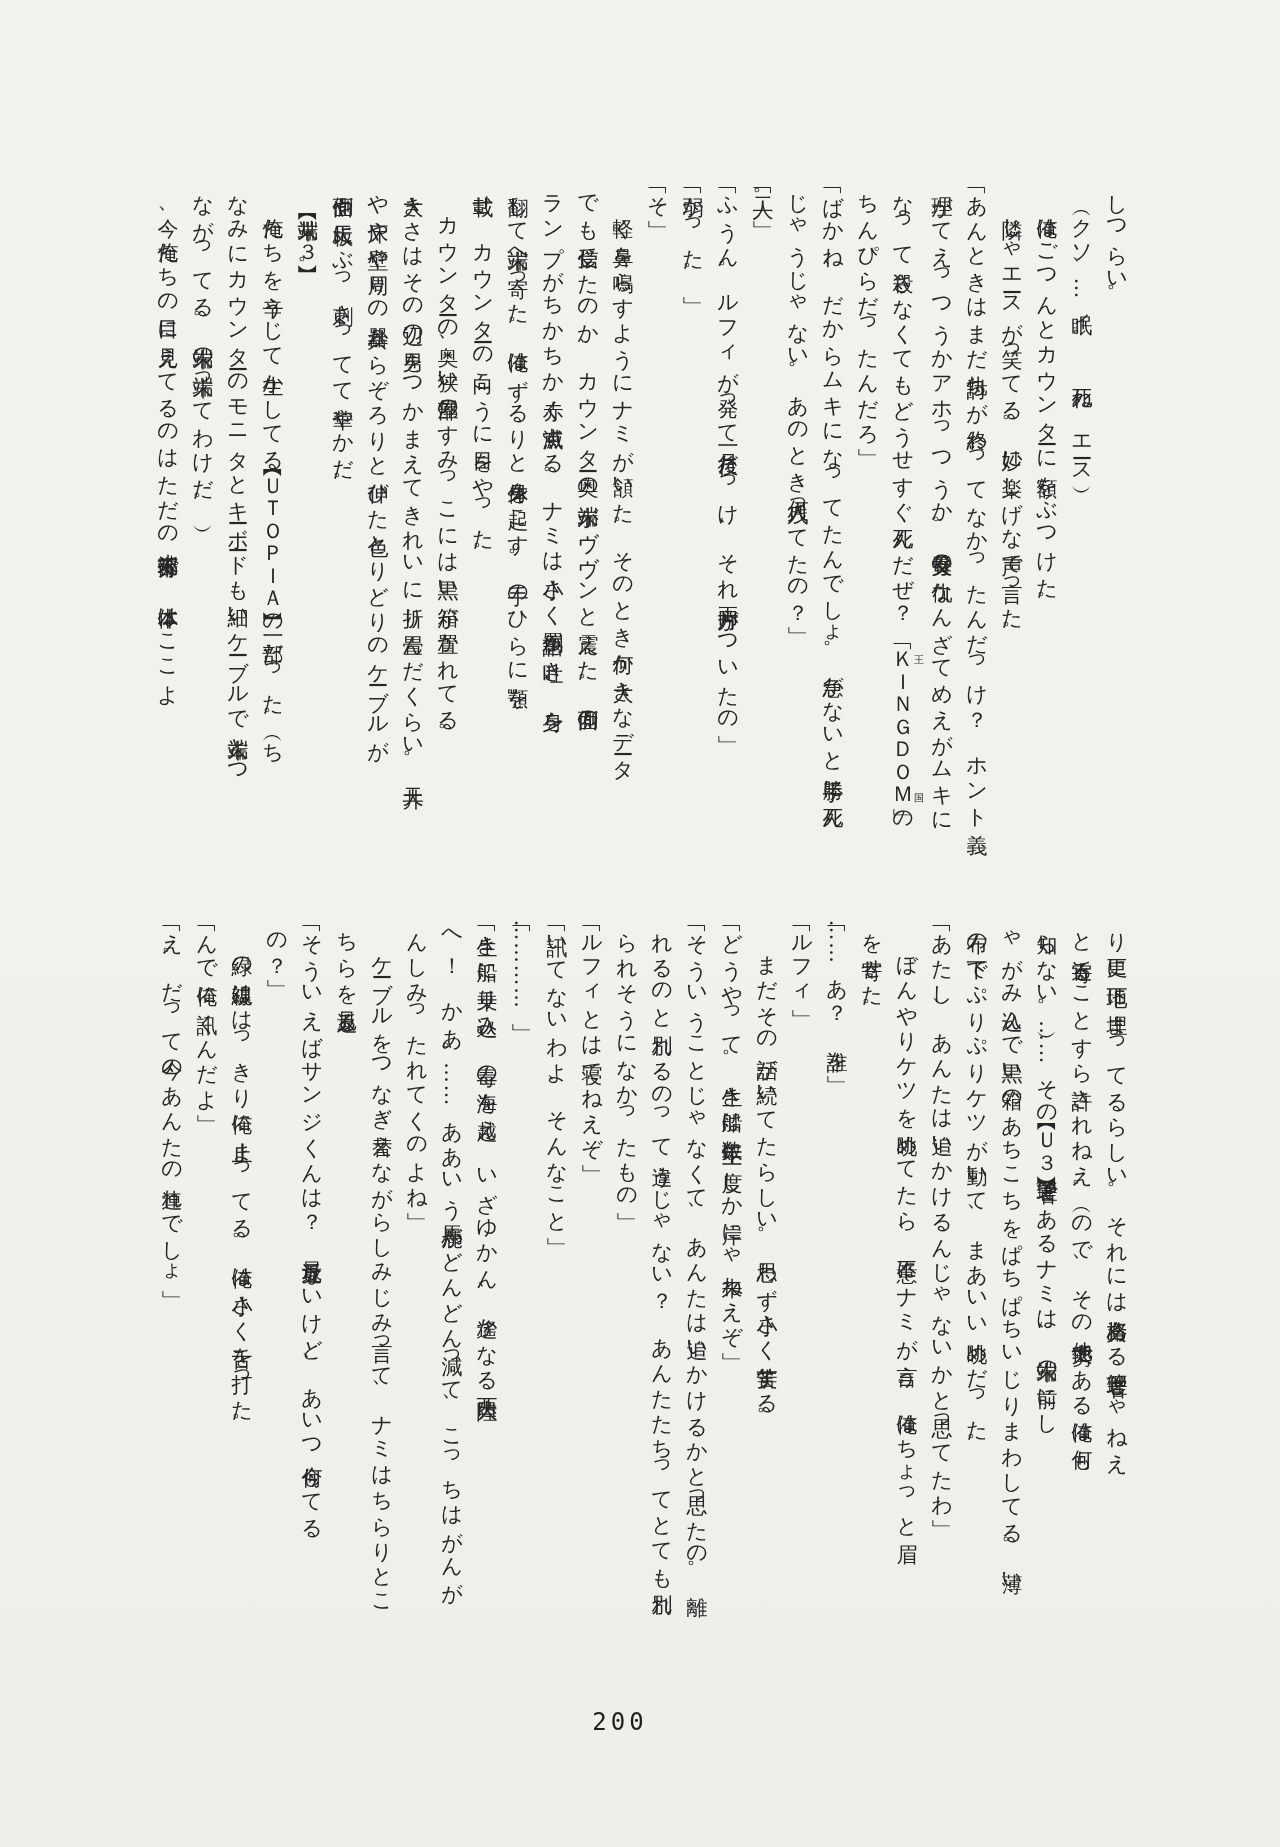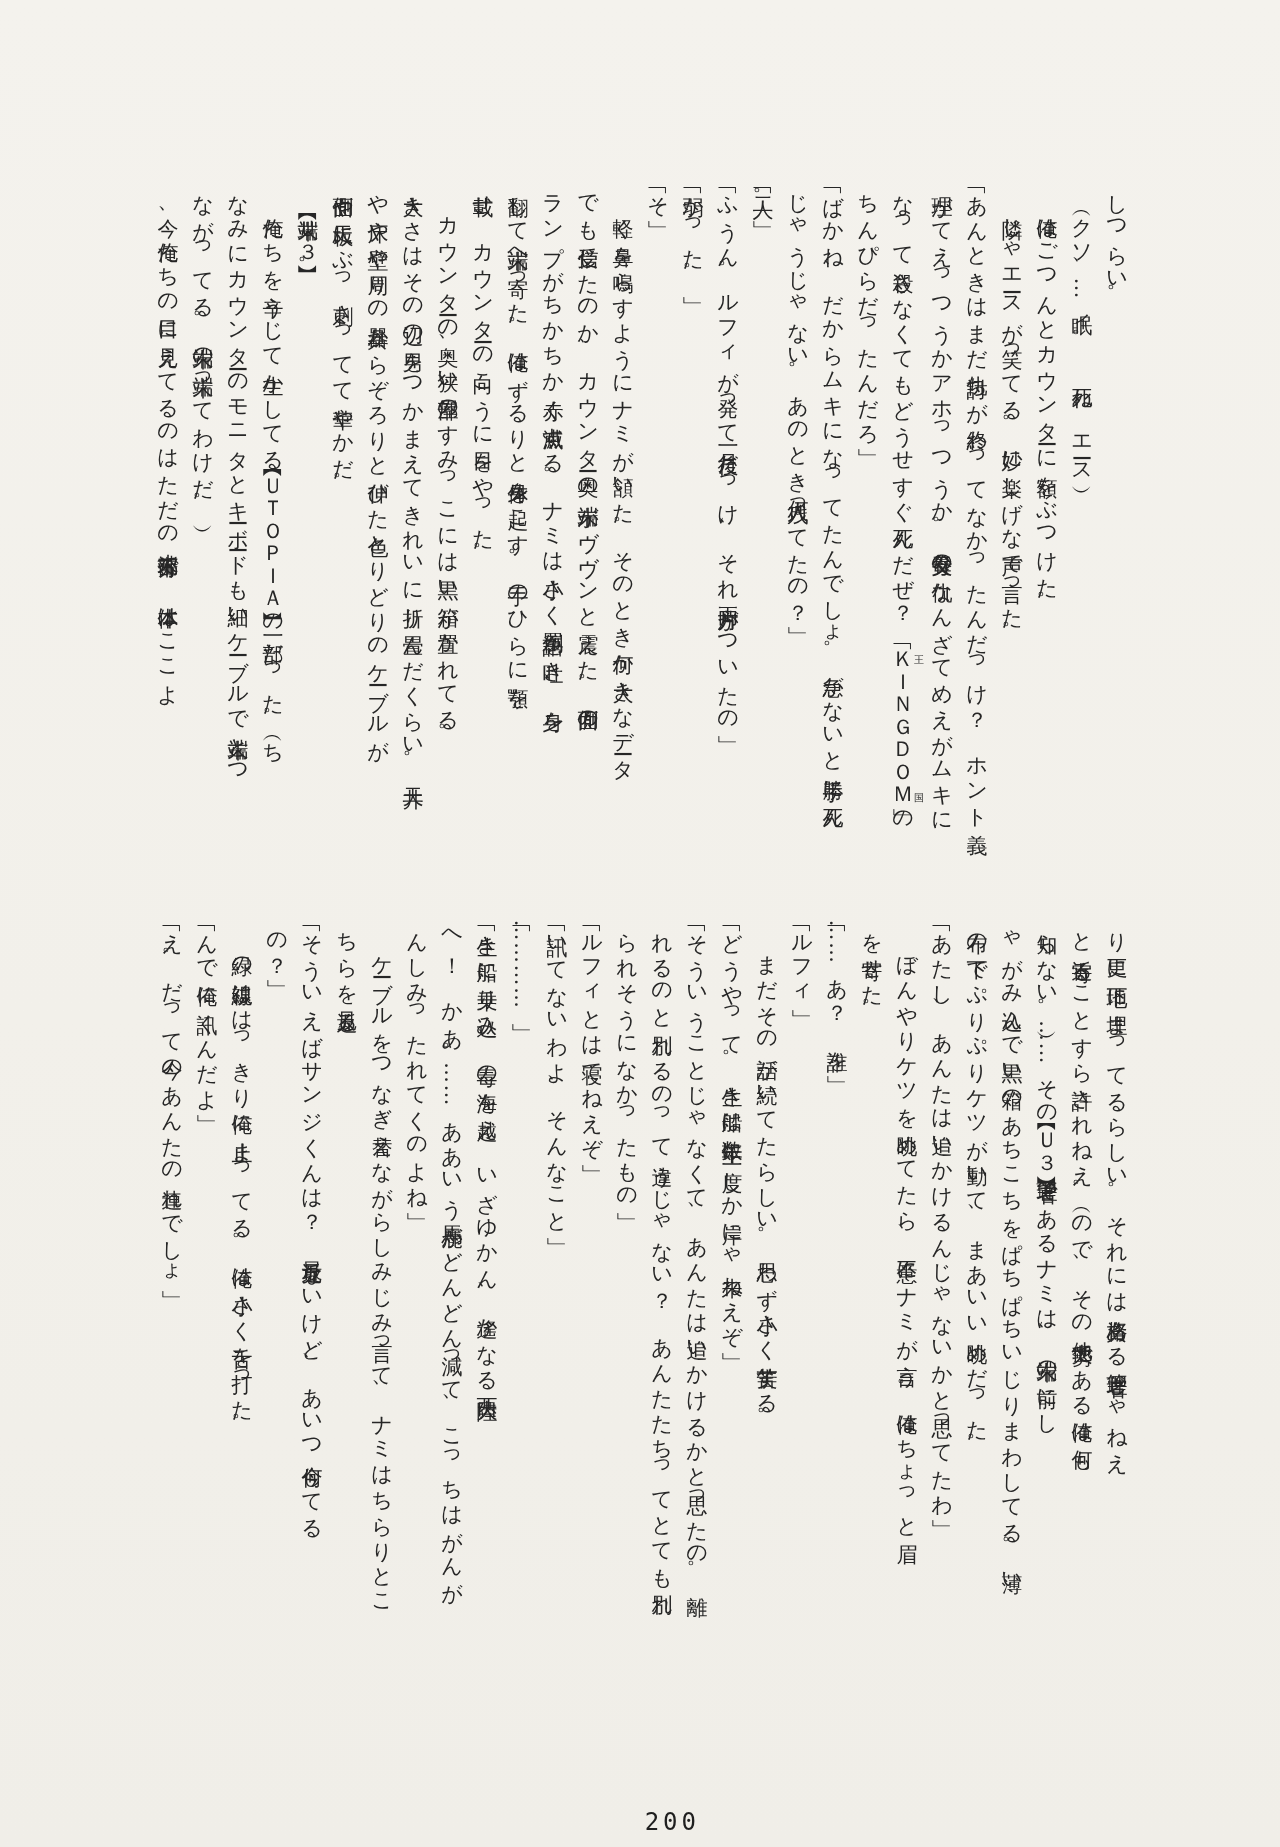--- a/index.html
+++ b/index.html
@@ -19,22 +19,22 @@
     line-height:35px;           
     letter-spacing:1.5px;
   }
   #tier1{top:180px;left:142px;width:992px;height:695px;}
   #tier2{top:918px;left:142px;width:992px;height:712px;}
   .col{white-space:nowrap;margin:0;padding:0;}
   ruby{ruby-position:over;}
   rt{font-size:10px;letter-spacing:0;color:#2b2b2b;}
   .page-number{
     position:absolute;
-    top:1808px;left:540px;width:160px;
-    text-align:right;
+    top:1708px;left:540px;width:160px;
+    text-align:center;
     font-family:"DejaVu Sans Mono","Liberation Mono",monospace;
     font-size:24px;
     letter-spacing:4px;
     color:#1f1f1f;
   }
 </style>
 </head>
 <body>
 
 <div class="page">

